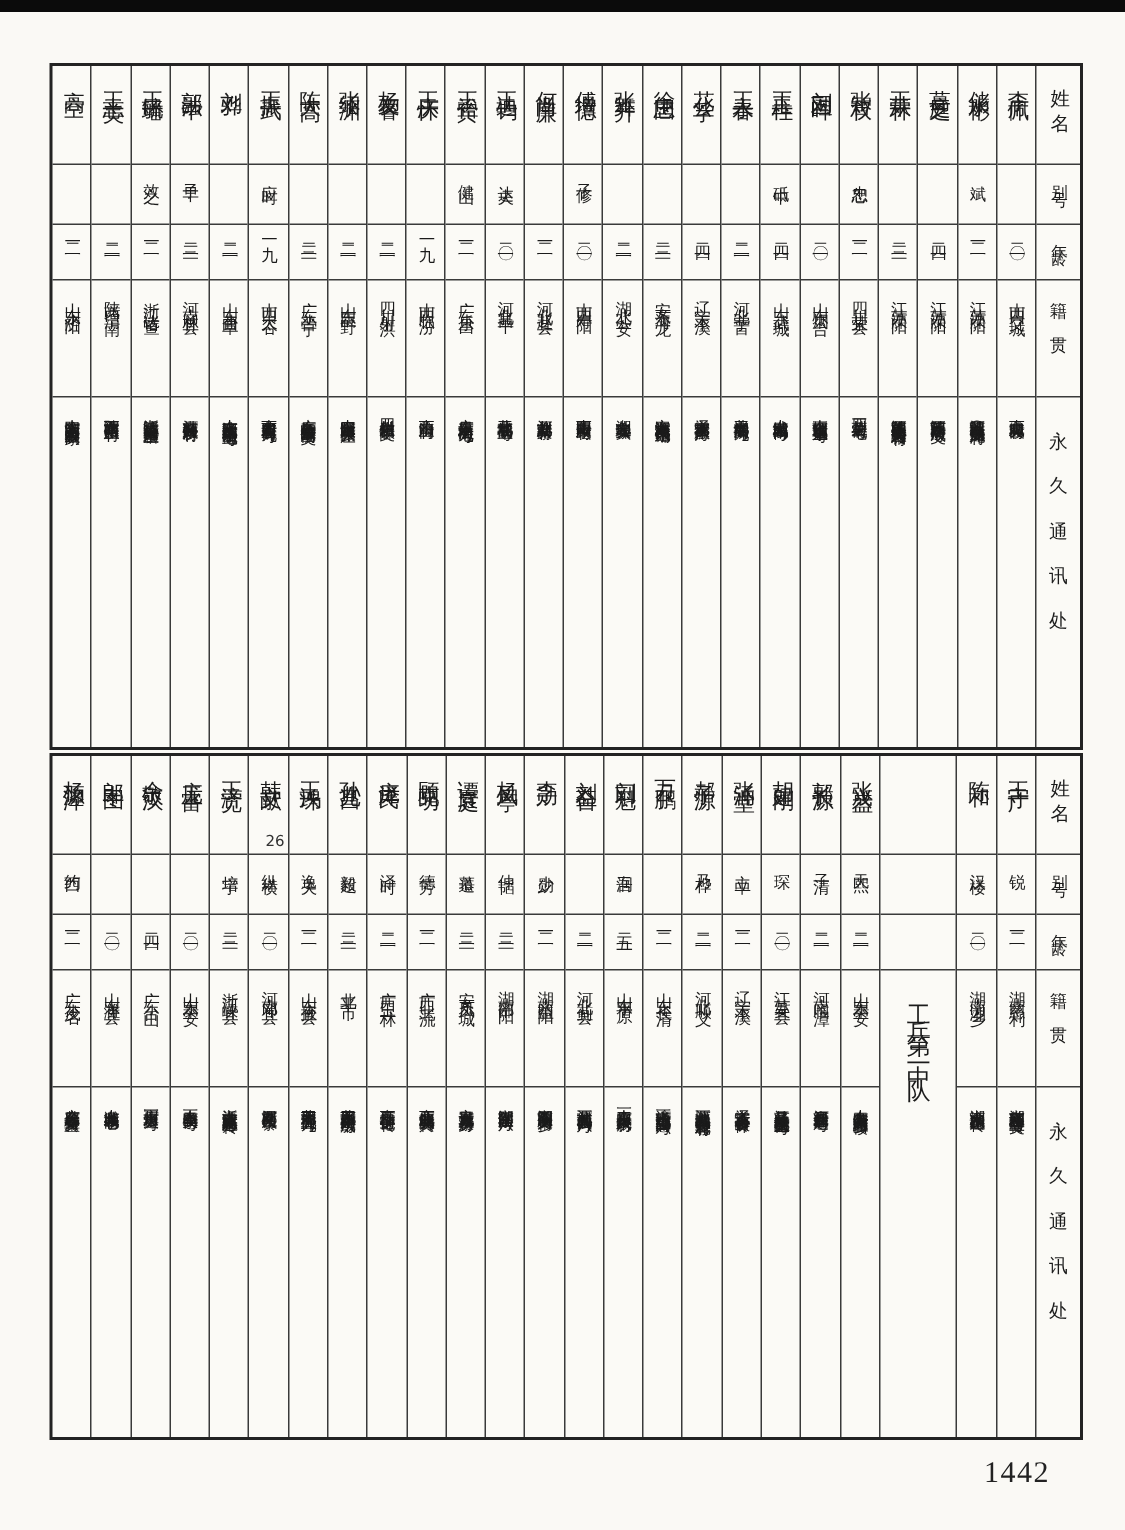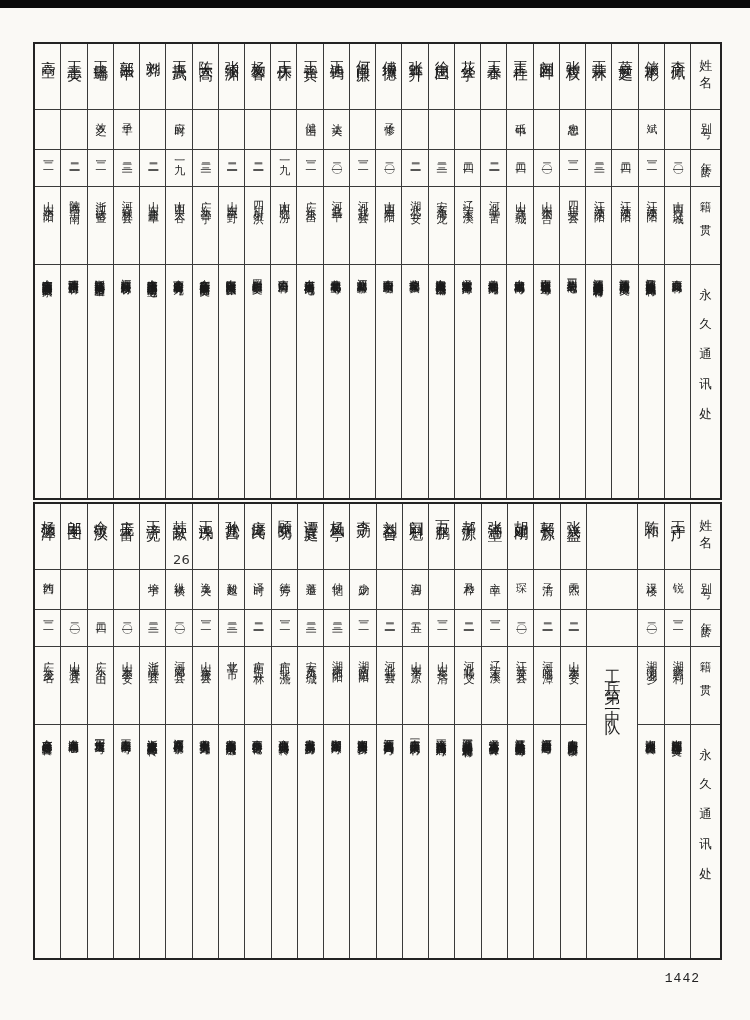--- a/index.html
+++ b/index.html
@@ -64,27 +64,27 @@
   .header-col .alias .vtext  { font-size:11px; letter-spacing:6px; }
   .header-col .age .vtext    { font-size:11px; letter-spacing:4px; }
   .header-col .origin .vtext { font-size:11.5px; letter-spacing:24px; }
   .header-col .address .vtext{ font-size:12.5px; letter-spacing:30px; height:auto; padding-top:6px; }
 
   .unit-label {
     font-size:16px; letter-spacing:10px; height:auto;
   }
   .annot {
     position:absolute; right:2px; bottom:2px;
-    font-size:13px; color:#333;
+    font-size:10px; color:#333;
     writing-mode:horizontal-tb;
   }
   .page-number {
     position:absolute; top:971px; right:50px;
-    font-family:Liberation Mono, monospace;
-    font-size:13px; color:#222; letter-spacing:1px;
+    font-family:Liberation Serif, serif;
+    font-size:20px; color:#222; letter-spacing:1px;
   }
 </style>
 </head>
 <body>
 
 <div class="page">
   <div class="scan-edge"></div>
   <div class="table" id="table-top">
       <div class="col header-col">
         <div class="cell name">

